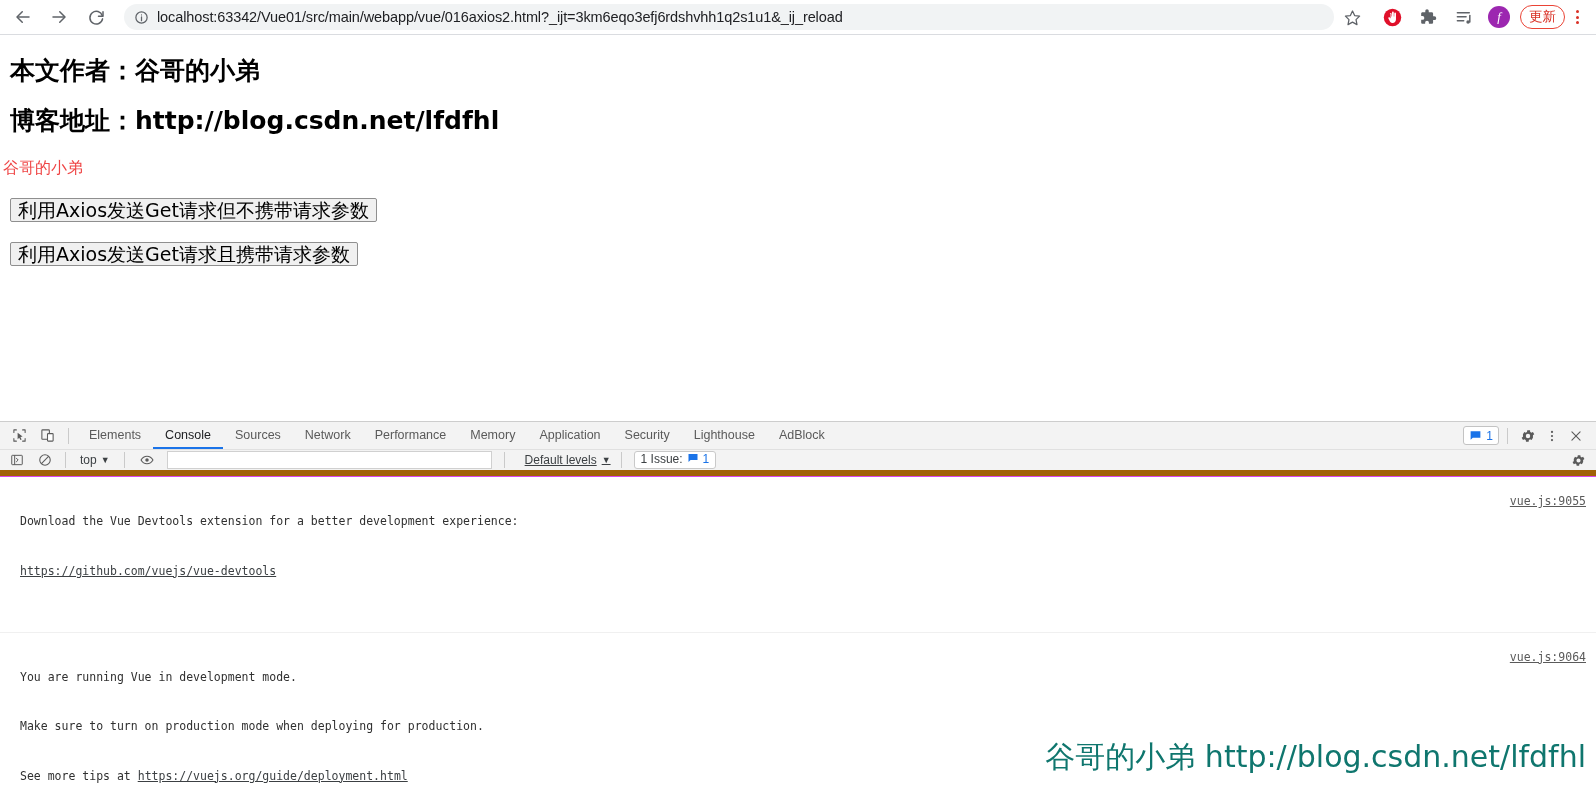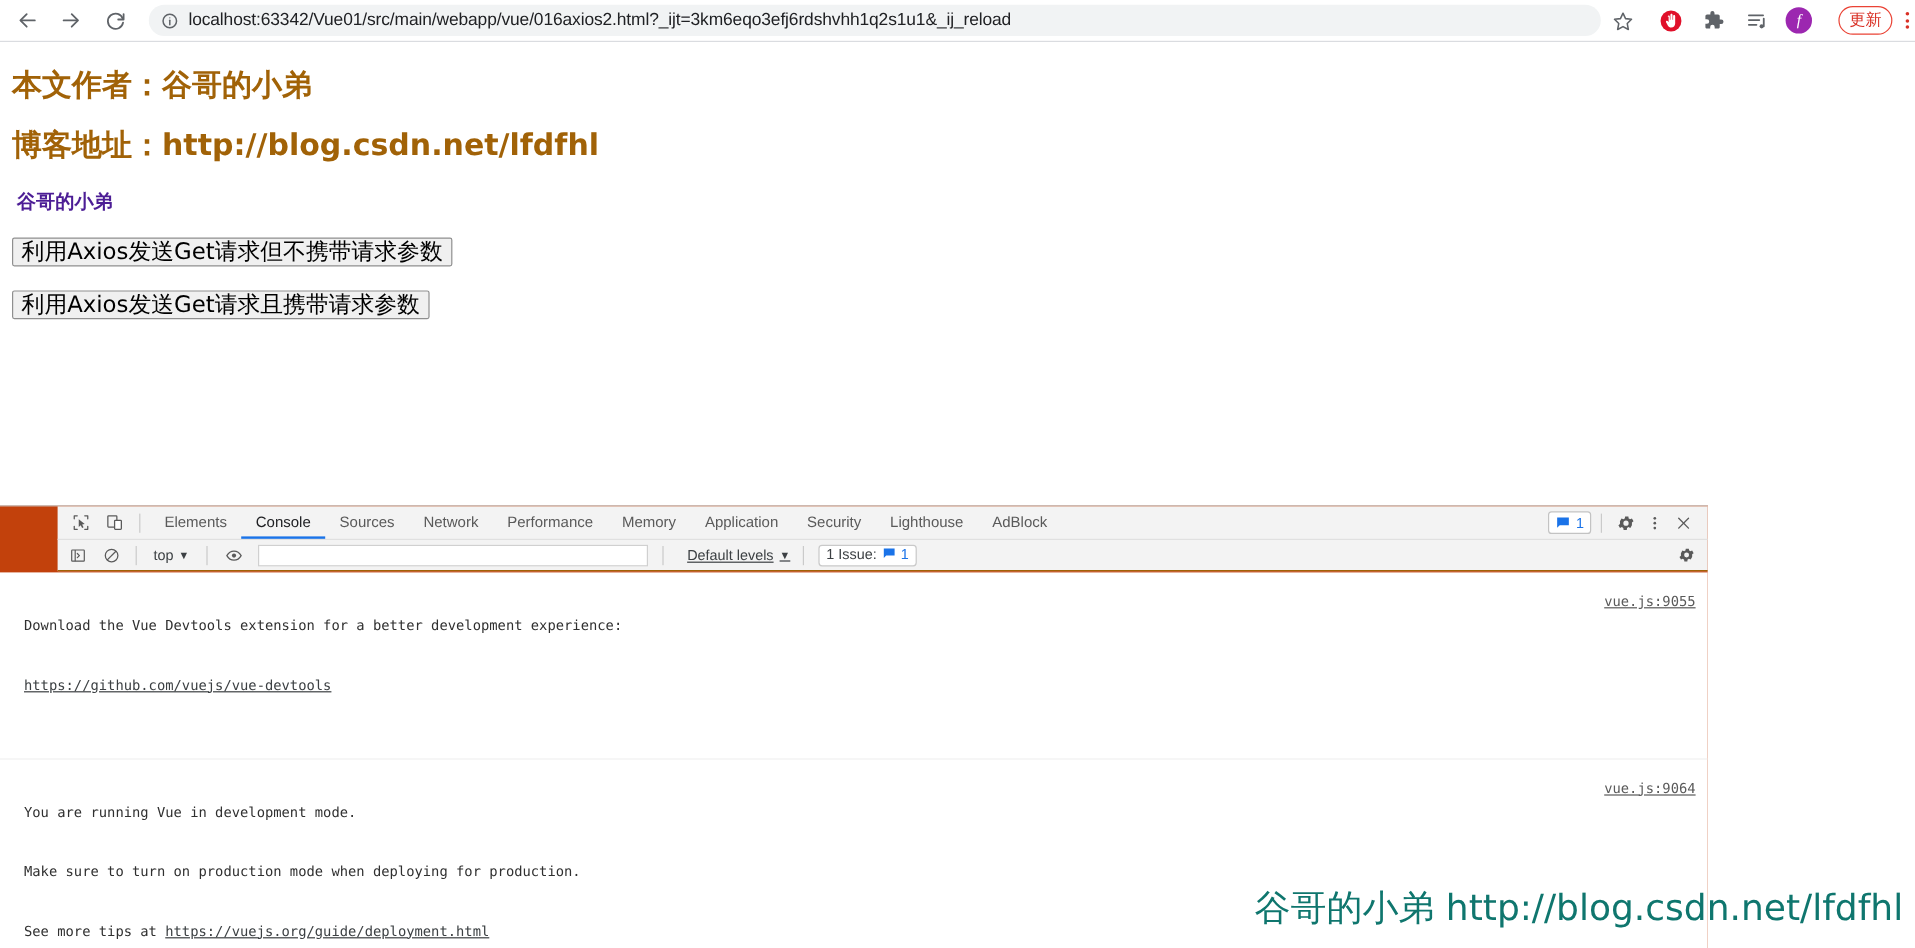--- a/index.html
+++ b/index.html
@@ -66,21 +66,21 @@
   #avatar {
     margin-left: 10px;
     width: 22px; height: 22px; border-radius: 50%;
     background: #9c27b0;
     color: #fff;
     display: flex; align-items: center; justify-content: center;
     font-size: 13px; font-style: italic; font-family: "Liberation Serif", serif;
     flex: 0 0 auto;
   }
   #update-pill {
-    margin-left: 22px;
+    margin-left: 10px;
     height: 24px;
     border: 1px solid #ea4335;
     border-radius: 12px;
     color: #d93025;
     font-size: 13.5px;
     display: flex; align-items: center;
     padding: 0 8px;
     flex: 0 0 auto;
   }
   #menu-dots {
@@ -92,54 +92,53 @@
   #menu-dots i { width: 3px; height: 3px; border-radius: 50%; background: #d93025; display: block; }
 
   
   #page-content {
     position: absolute; left: 0; top: 36px;
     width: 1596px; height: 385px;
     background: #ffffff;
     overflow: hidden;
   }
   #h-author, #h-blog {
-    color: #a16207;
+    color: #000000;
     font-weight: bold;
     font-family: "DejaVu Sans", "Liberation Sans", sans-serif;
   }
   #h-author { position: absolute; left: 10px; top: 18px; font-size: 25px; }
   #h-blog   { position: absolute; left: 10px; top: 68px; font-size: 25px; }
   #h-name {
-    position: absolute; left: 14px; top: 122px;
-    font-size: 16px; font-weight: bold; color: #4c1d95;
+    position: absolute; left: 3px; top: 122px;
+    font-size: 16px; font-weight: normal; color: #ef4444;
     font-family: "DejaVu Sans", "Liberation Sans", sans-serif;
   }
   .page-button {
     position: absolute; left: 10px;
     background: #f0f0f0;
     border: 1px solid #8f8f8f;
     border-radius: 2px;
     font-family: "DejaVu Sans", "Liberation Sans", sans-serif;
     font-size: 19px;
     color: #000;
     padding: 3px 7px;
     line-height: 16px;
     cursor: default;
   }
   #btn-get-noparams { top: 162px; }
   #btn-get-params   { top: 206px; }
 
   
   #devtools {
     position: absolute; left: 0; top: 421px;
-    width: 1423px; height: 369px;
-    background: #c2410c;
+    width: 1596px; height: 369px;
+    background: #d946ef;
     border-top: 1px solid #cdcdcd;
     font-family: "DejaVu Sans Mono", monospace;
-    padding-left: 48px;
   }
   #devtools-tabbar {
     position: relative;
     height: 28px;
     display: flex; align-items: center;
     border-bottom: 1px solid #e0e0e0;
     background: #f3f3f3;
   }
   .dt-tool-icon {
     width: 26px; height: 26px;
@@ -182,21 +181,21 @@
   #dt-settings-icon, #dt-more-icon, #dt-close-icon {
     width: 24px; height: 24px;
     display: flex; align-items: center; justify-content: center;
     color: #5a5a5a;
   }
   #dt-settings-icon { margin-left: 14px; }
 
   #console-toolbar {
     height: 26px;
     display: flex; align-items: center;
-    border-bottom: 1px solid #a16207;
+    border-bottom: 6px solid #a16207;
     background: #f3f3f3;
     position: relative;
   }
   .ct-icon {
     width: 24px; height: 24px;
     display: flex; align-items: center; justify-content: center;
     color: #5a5a5a; flex: 0 0 auto;
   }
   #ct-sidebar-icon { margin-left: 5px; }
   #ct-clear-icon { margin-left: 4px; }

